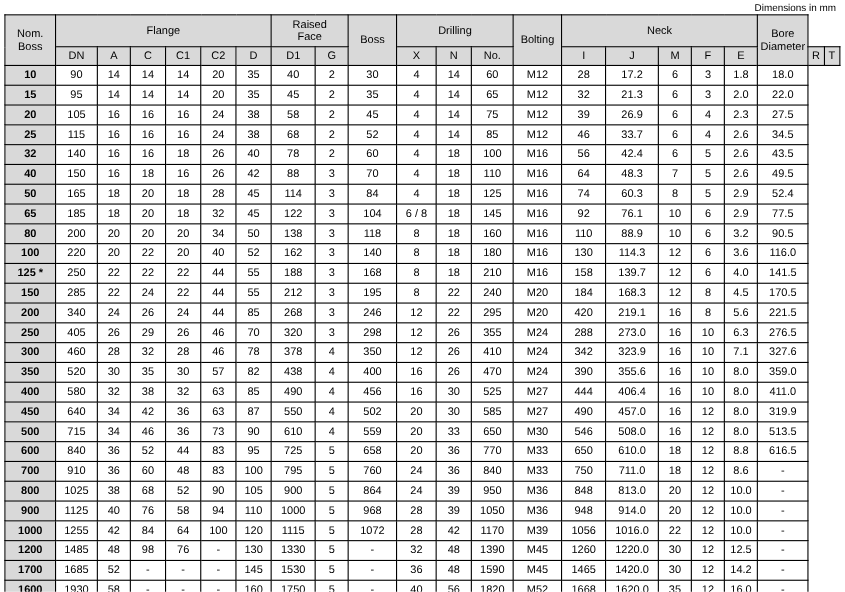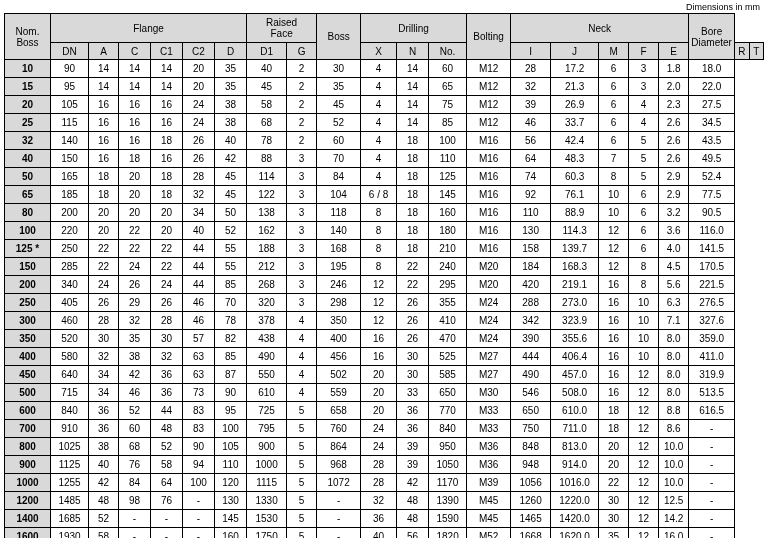--- a/index.html
+++ b/index.html
@@ -702,21 +702,21 @@
           <td>1390</td>
           <td>M45</td>
           <td>1260</td>
           <td>1220.0</td>
           <td>30</td>
           <td>12</td>
           <td>12.5</td>
           <td>-</td>
         </tr>
         <tr>
-          <td class="dn">1400</td>
+          <td class="dn">1700</td>
           <td>1685</td>
           <td>52</td>
           <td>-</td>
           <td>-</td>
           <td>-</td>
           <td>145</td>
           <td>1530</td>
           <td>5</td>
           <td>-</td>
           <td>36</td>

